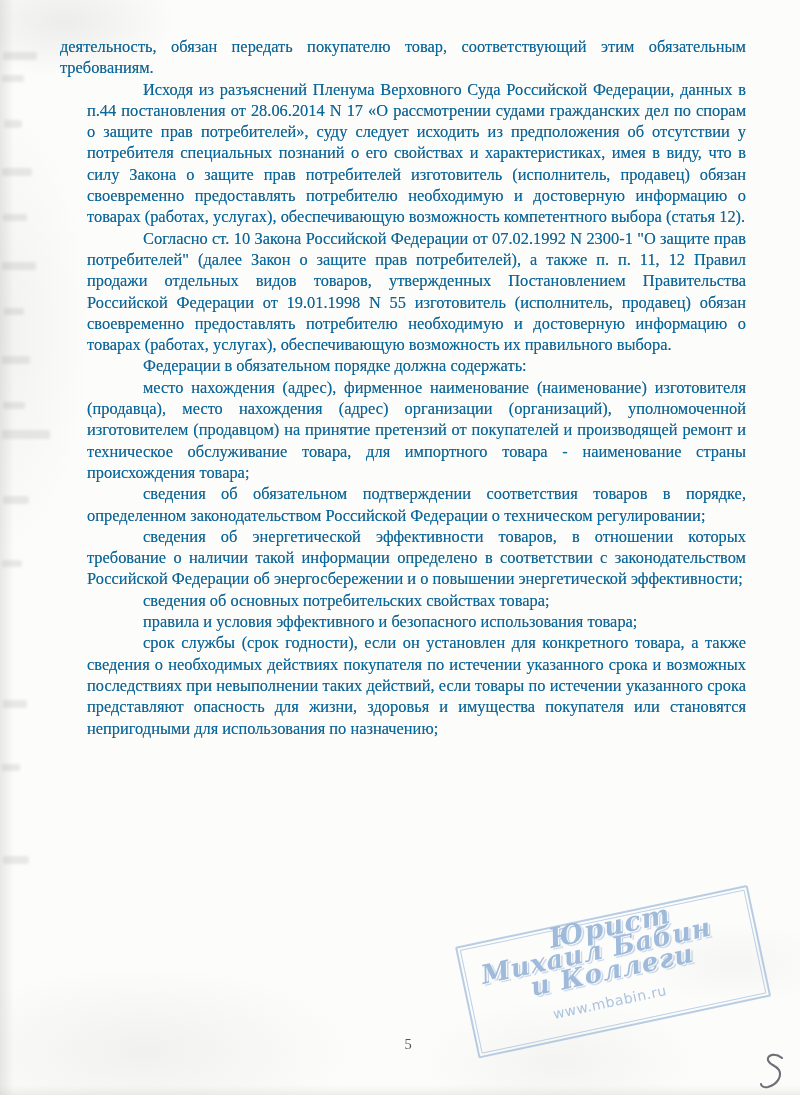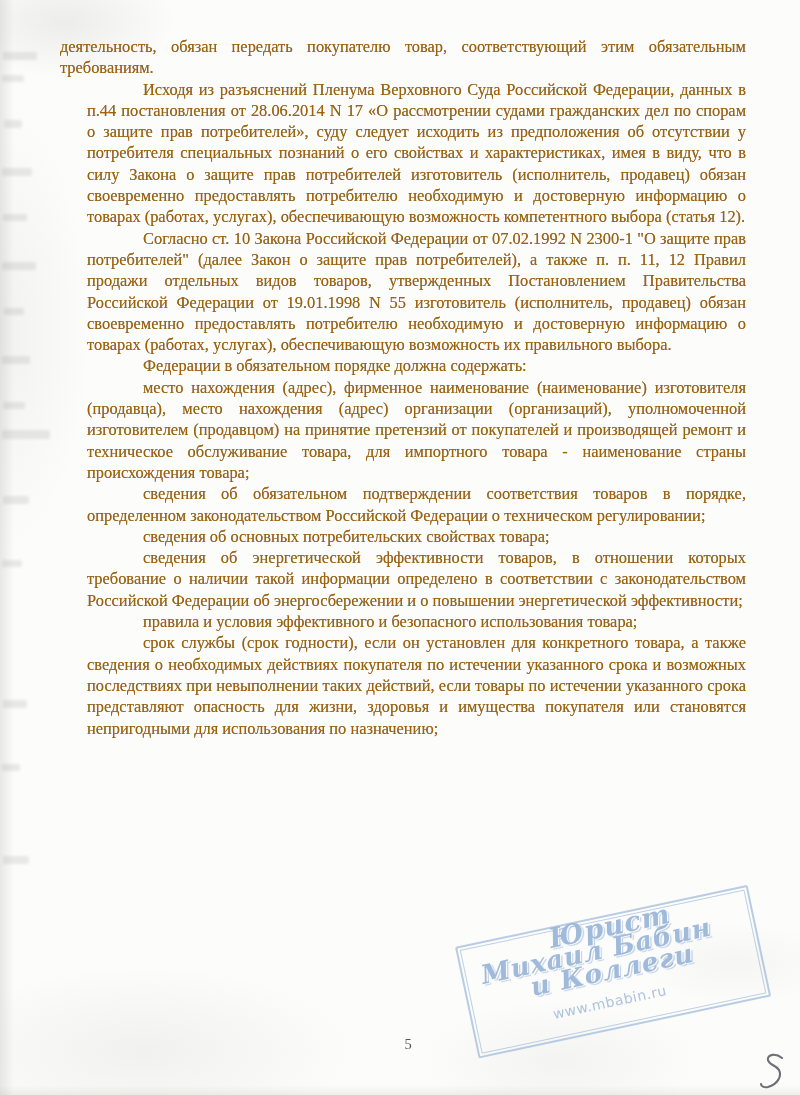--- a/index.html
+++ b/index.html
@@ -36,21 +36,21 @@
     filter: blur(1.6px);
     border-radius: 2px;
     z-index: 1;
   }
   .doc-text {
     position: absolute;
     left: 60px;
     top: 36px;
     width: 686px;
     z-index: 3;
-    color: #a16207;
+    color: #0369a1;
     font-size: 16.4px;
     line-height: 21.3px;
     text-align: justify;
     text-shadow: 0 0 0.5px rgba(58,59,64,0.55);
   }
   .doc-text p {
     margin: 0;
     padding: 0;
   }
   .doc-text p.indent {
@@ -145,22 +145,22 @@
   <div class="stamp-web">www.mbabin.ru</div>
 </div>
 
 <div class="doc-text">
   <p>деятельность, обязан передать покупателю товар, соответствующий этим обязательным требованиям.</p>
   <p class="indent">Исходя из разъяснений Пленума Верховного Суда Российской Федерации, данных в п.44 постановления от 28.06.2014 N 17 «О рассмотрении судами гражданских дел по спорам о защите прав потребителей», суду следует исходить из предположения об отсутствии у потребителя специальных познаний о его свойствах и характеристиках, имея в виду, что в силу Закона о защите прав потребителей изготовитель (исполнитель, продавец) обязан своевременно предоставлять потребителю необходимую и достоверную информацию о товарах (работах, услугах), обеспечивающую возможность компетентного выбора (статья 12).</p>
   <p class="indent">Согласно ст. 10 Закона Российской Федерации от 07.02.1992 N 2300-1 "О защите прав потребителей" (далее Закон о защите прав потребителей), а также п. п. 11, 12 Правил продажи отдельных видов товаров, утвержденных Постановлением Правительства Российской Федерации от 19.01.1998 N 55 изготовитель (исполнитель, продавец) обязан своевременно предоставлять потребителю необходимую и достоверную информацию о товарах (работах, услугах), обеспечивающую возможность их правильного выбора.</p>
   <p class="indent">Федерации в обязательном порядке должна содержать:</p>
   <p class="indent">место нахождения (адрес), фирменное наименование (наименование) изготовителя (продавца), место нахождения (адрес) организации (организаций), уполномоченной изготовителем (продавцом) на принятие претензий от покупателей и производящей ремонт и техническое обслуживание товара, для импортного товара - наименование страны происхождения товара;</p>
   <p class="indent">сведения об обязательном подтверждении соответствия товаров в порядке, определенном законодательством Российской Федерации о техническом регулировании;</p>
+  <p class="indent">сведения об энергетической эффективности товаров, в отношении которых требование о наличии такой информации определено в соответствии с законодательством Российской Федерации об энергосбережении и о повышении энергетической эффективности;</p>
   <p class="indent">сведения об основных потребительских свойствах товара;</p>
-  <p class="indent">сведения об энергетической эффективности товаров, в отношении которых требование о наличии такой информации определено в соответствии с законодательством Российской Федерации об энергосбережении и о повышении энергетической эффективности;</p>
   <p class="indent">правила и условия эффективного и безопасного использования товара;</p>
   <p class="indent">срок службы (срок годности), если он установлен для конкретного товара, а также сведения о необходимых действиях покупателя по истечении указанного срока и возможных последствиях при невыполнении таких действий, если товары по истечении указанного срока представляют опасность для жизни, здоровья и имущества покупателя или становятся непригодными для использования по назначению;</p>
 </div>
 
 <div class="page-number">5</div>
 
 <svg class="handwritten-mark" width="34" height="42" viewBox="0 0 34 42">
   <path d="M 26,6 C 20,1 11,2 12,8 C 13,13 20,13 23,18 C 26,24 22,32 12,35 C 8,36 5,34 5,32" fill="none" stroke="#54555e" stroke-width="2.1" stroke-linecap="round" opacity="0.85"></path>
 </svg>
 

